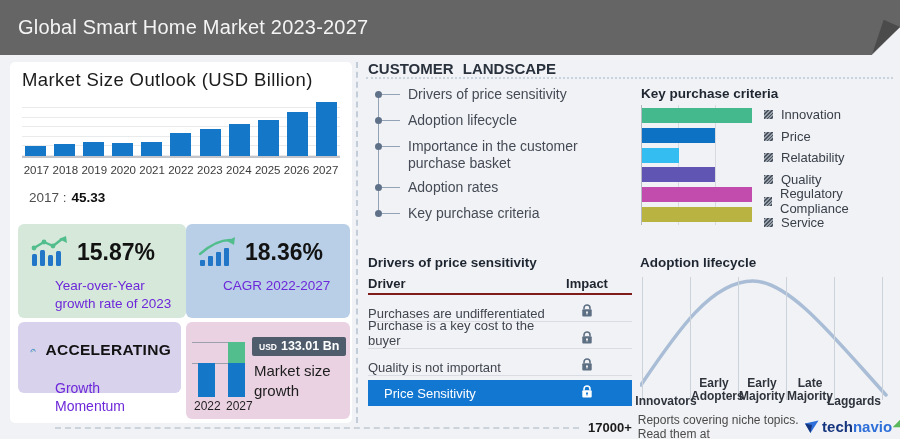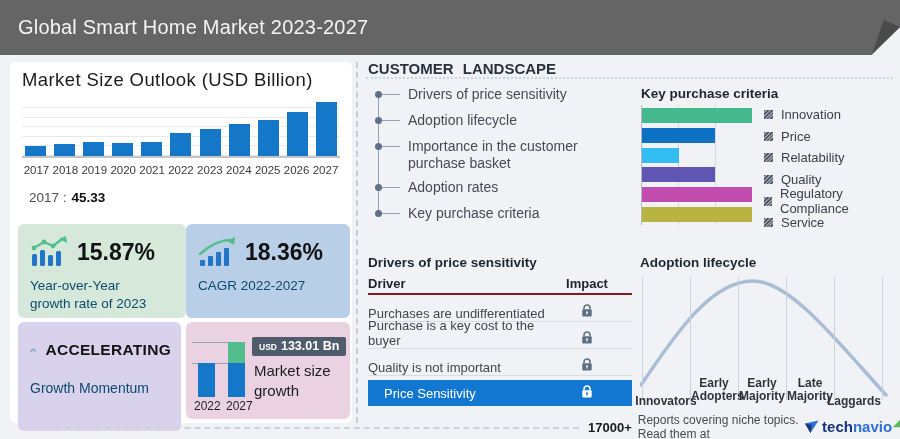--- a/index.html
+++ b/index.html
@@ -23,24 +23,24 @@
   .ms-bar { width:21px; background:#1577c8; }
   .ms-labels { position:absolute; left:12px; top:102px; width:318px; display:flex; justify-content:space-between; }
   .ms-lab { width:29px; text-align:center; font-size:11.5px; color:#3b3b3b; }
   .ms-note { position:absolute; left:19px; top:128px; font-size:13.5px; color:#4f4f4f; }
   .ms-note b { color:#0e0e0e; margin-left:5px; }
 
   
   .sbox { position:absolute; border-radius:6px; padding:12px 10px 10px 12px; }
   .sbox-top { display:flex; align-items:center; gap:9px; }
   .sbox-val { font-size:23px; font-weight:bold; color:#121212; }
-  .sbox-cap { margin-top:9px; font-size:13.5px; color:#0c4a6e; line-height:1.3; }
+  .sbox-cap { margin-top:9px; font-size:13.5px; color:#6d28d9; line-height:1.3;margin-left:25px; }
   .b-yoy  { left:8px;   top:162px; width:168px; height:94px; background:#d6e8da; }
   .b-cagr { left:176px; top:162px; width:164px; height:94px; background:#b9cfe7; }
-  .b-mom  { left:8px;   top:260px; width:163px; height:109px; background:#d8d2ed; }
+  .b-mom  { left:8px;   top:260px; width:163px; height:71px; background:#d8d2ed; }
   .b-grw  { left:176px; top:260px; width:164px; height:97px; background:#ebd2e3; padding:0; }
   .b-mom .sbox-val { font-size:15.5px; letter-spacing:0.3px; }
   .b-mom .sbox-cap { margin-top:13px; font-size:14px; }
 
   
   .mini-line { position:absolute; height:1px; background:#9aa0ac; }
   .mini-bar  { position:absolute; width:17px; }
   .mini-lab  { position:absolute; top:77px; font-size:12px; color:#1f1f1f; }
   .badge { position:absolute; left:66px; top:15px; display:flex; align-items:baseline; gap:4px;
            background:#4e5c6c; color:#fff; padding:2px 7px 3px; border-radius:2px; }

